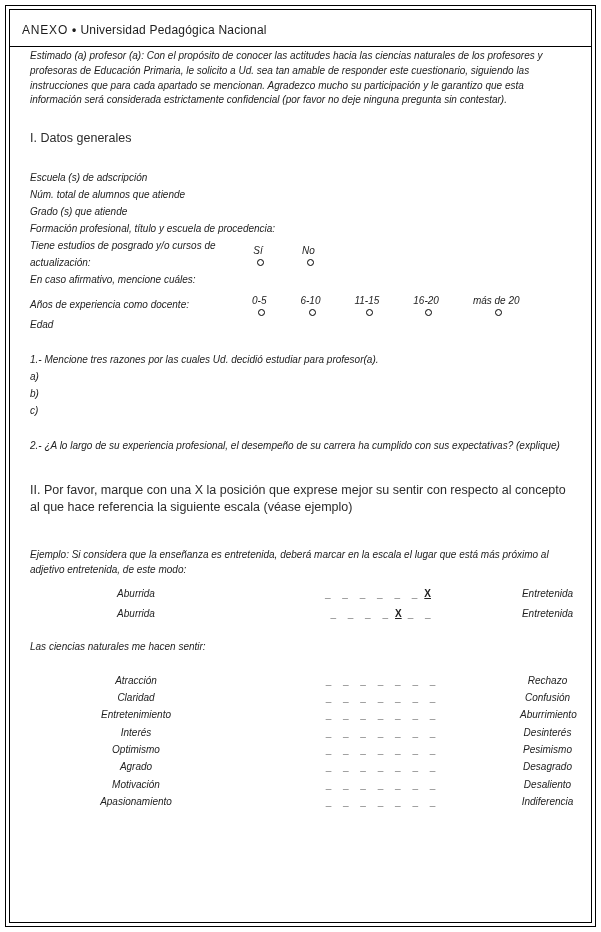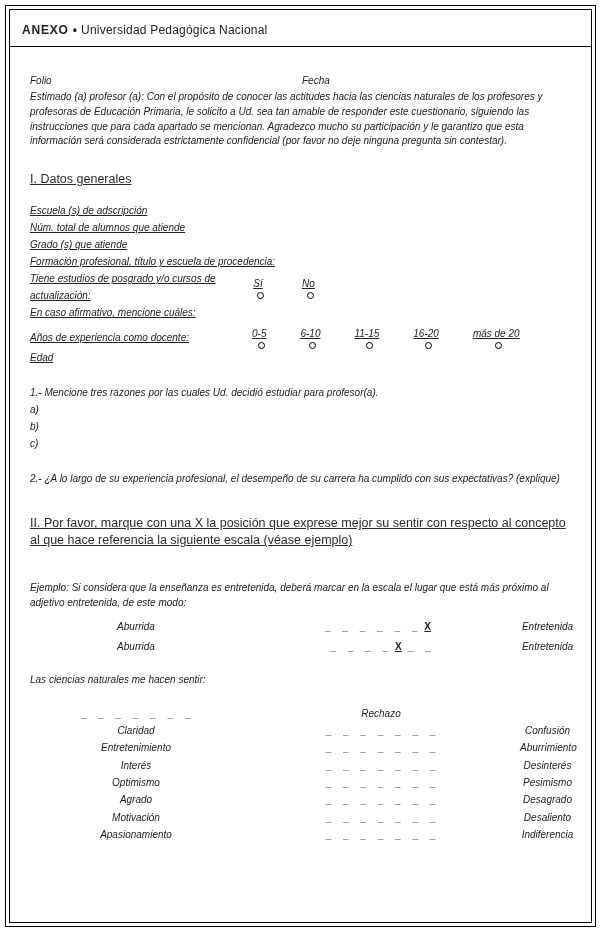--- a/index.html
+++ b/index.html
@@ -25,43 +25,42 @@
     width: 100%; height: 100%;
     border: 1px solid #000;
     overflow: hidden;
   }
   .header {
     padding: 13px 12px 9px 12px;
     font-size: 12px;
     font-style: normal;
     letter-spacing: 0.2px;
   }
-  .header .anexo { font-weight: bold; letter-spacing: 0.8px; }
+  .header .anexo { font-weight: normal; letter-spacing: 0.8px; }
   .header .bullet { font-weight: bold; margin: 0 4px; }
   .rule { border: 0; border-top: 1.2px solid #000; }
   .content {
     padding: 0 16px 0 20px;
     font-style: italic;
     font-size: 10px;
     line-height: 16.5px;
     color: #222;
   }
   .meta-row { display: flex; margin-top: 26px; line-height: 15px; }
   .meta-row .folio { width: 272px; }
   .intro { margin-top: 2px; line-height: 14.8px; }
   .sec-heading {
     font-style: normal;
     font-size: 12.5px;
     line-height: 17px;
     margin-top: 22px;
     color: #2b2b2b;
-    text-decoration: underline;
   }
   .sec-heading.sec2 { margin-top: 28px; }
-  .fields { margin-top: 14px; text-decoration: underline; }
+  .fields { margin-top: 22px; }
   .line { min-height: 17px; line-height: 17px; }
   .flex { display: flex; align-items: center; gap: 10px; }
   .lbl-col { width: 212px; flex: 0 0 212px; }
   .opt { display: inline-flex; align-items: center; margin-right: 24px; flex-direction: column; }
   .opt.wide-gap { margin-right: 28px; }
   .radio {
     width: 7px; height: 7px;
     border: 1.9px solid #000;
     border-radius: 50%;
     margin-left: 5px;
@@ -104,24 +103,20 @@
   <div class="frame-outer">
     <div class="frame-inner">
 
       <div class="header">
         <span class="anexo">ANEXO</span><span class="bullet">•</span><span>Universidad Pedagógica Nacional</span>
       </div>
       <hr class="rule">
 
       <div class="content">
 
-        <div class="meta-row">
-          <span class="folio">Folio</span>
-          <span>Fecha</span>
-        </div>
 
         <p class="intro">Estimado (a) profesor (a): Con el propósito de conocer las actitudes hacia las ciencias naturales de los profesores y profesoras de Educación Primaria, le solicito a Ud. sea tan amable de responder este cuestionario, siguiendo las instrucciones que para cada apartado se mencionan. Agradezco mucho su participación y le garantizo que esta información será considerada estrictamente confidencial (por favor no deje ninguna pregunta sin contestar).</p>
 
         <div class="sec-heading">I. Datos generales</div>
 
         <div class="fields">
           <div class="line">Escuela (s) de adscripción</div>
           <div class="line">Núm. total de alumnos que atiende</div>
           <div class="line">Grado (s) que atiende</div>
           <div class="line">Formación profesional, título y escuela de procedencia:</div>
@@ -193,20 +188,21 @@
           <span>Aburrida</span>
           <span><span class="dashes">_ _ _ _</span><span class="mark">X</span><span class="dashes">_ _</span></span>
           <span class="right-adj">Entretenida</span>
         </div>
 
         <p class="scale-intro">Las ciencias naturales me hacen sentir:</p>
 
         <div class="pairs">
 
           <div class="scale-grid pair-row">
+            <span>Atracción</span>
             <span class="dashes">_ _ _ _ _ _ _</span>
             <span class="right-adj">Rechazo</span>
           </div>
 
           <div class="scale-grid pair-row">
             <span>Claridad</span>
             <span class="dashes">_ _ _ _ _ _ _</span>
             <span class="right-adj">Confusión</span>
           </div>
 

